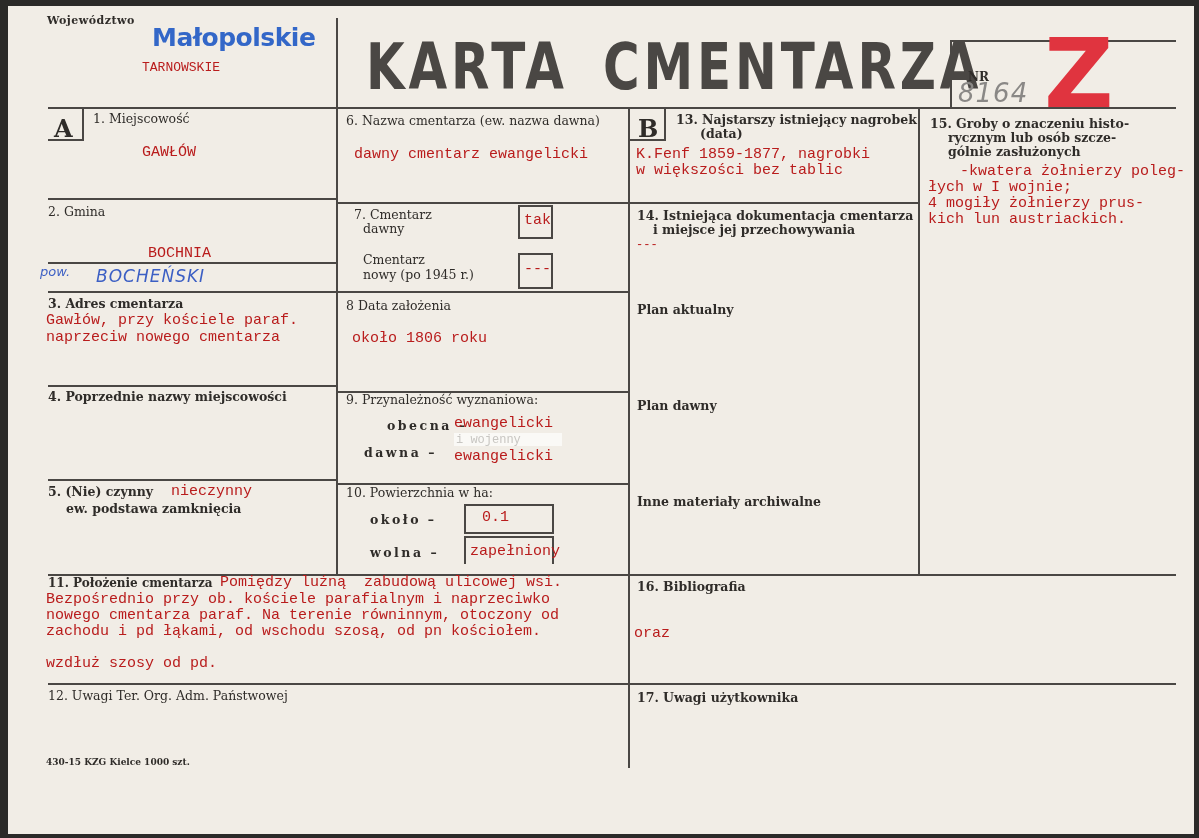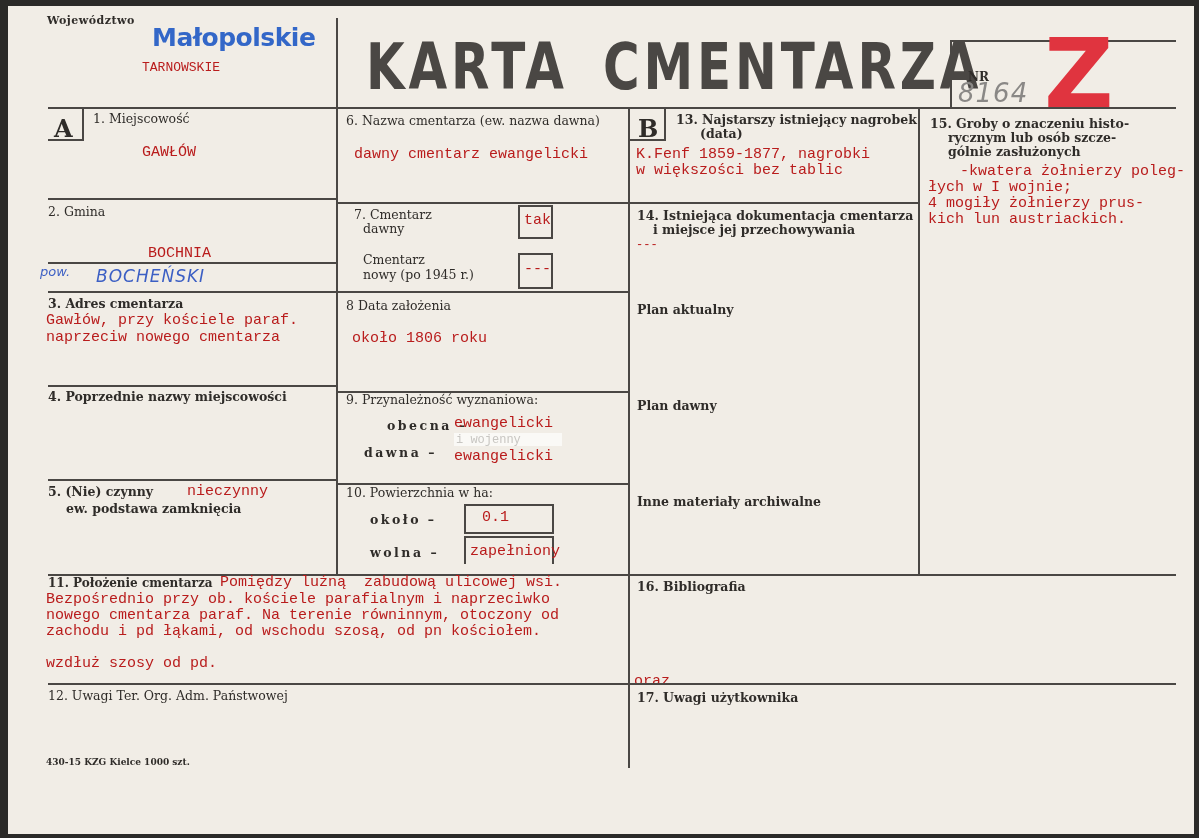--- a/index.html
+++ b/index.html
@@ -62,21 +62,21 @@
 
   <div class="lbl" style="left:40px;top:290px;font-weight:bold;">3. Adres cmentarza</div>
   <div class="tw" style="left:38px;top:307px;">Gawłów, przy kościele paraf.</div>
   <div class="tw" style="left:38px;top:324px;">naprzeciw nowego cmentarza</div>
   <div class="hl" style="left:40px;top:379px;width:290px;"></div>
 
   <div class="lbl" style="left:40px;top:383px;font-weight:bold;">4. Poprzednie nazwy miejscowości</div>
   <div class="hl" style="left:40px;top:473px;width:290px;"></div>
 
   <div class="lbl" style="left:40px;top:478px;font-weight:bold;">5. (Nie) czynny</div>
-  <div class="tw" style="left:163px;top:478px;margin-left:16px;">nieczynny</div>
+  <div class="tw" style="left:163px;top:478px;">nieczynny</div>
   <div class="lbl" style="left:58px;top:495px;font-weight:bold;">ew. podstawa zamknięcia</div>
 
   <div class="lbl" style="left:338px;top:107px;">6. Nazwa cmentarza (ew. nazwa dawna)</div>
   <div class="tw" style="left:346px;top:141px;">dawny cmentarz ewangelicki</div>
   <div class="hl" style="left:330px;top:196px;width:290px;"></div>
 
   <div class="lbl" style="left:346px;top:201px;">7. Cmentarz</div>
   <div class="lbl" style="left:355px;top:215px;">dawny</div>
   <div class="boxR" style="left:510px;top:199px;width:32px;height:30px;border-right:none;">
     <span class="tw" style="left:4px;top:6px;">tak</span>
@@ -139,21 +139,21 @@
   <div class="tw" style="left:920px;top:206px;">kich lun austriackich.</div>
 
   <div class="hl" style="left:40px;top:568px;width:1128px;"></div>
 
   <div class="lbl" style="left:40px;top:570px;font-weight:bold;font-size:12px;">11. Położenie cmentarza</div>
   <div class="tw" style="left:212px;top:569px;">Pomiędzy luźną  zabudową ulicowej wsi.</div>
   <div class="tw" style="left:38px;top:586px;">Bezpośrednio przy ob. kościele parafialnym i naprzeciwko</div>
   <div class="tw" style="left:38px;top:602px;">nowego cmentarza paraf. Na terenie równinnym, otoczony od</div>
   <div class="tw" style="left:38px;top:618px;">zachodu i pd łąkami, od wschodu szosą, od pn kościołem.</div>
   <div class="tw" style="left:38px;top:650px;">wzdłuż szosy od pd.</div>
-  <div class="tw" style="left:626px;top:668px;">oraz</div>
+  <div class="tw" style="left:626px;top:620px;">oraz</div>
   <div class="hl" style="left:40px;top:677px;width:1128px;"></div>
 
   <div class="lbl" style="left:629px;top:573px;font-weight:bold;">16. Bibliografia</div>
   <div class="lbl" style="left:629px;top:684px;font-weight:bold;">17. Uwagi użytkownika</div>
   <div class="lbl" style="left:40px;top:682px;">12. Uwagi Ter. Org. Adm. Państwowej</div>
   <div class="vl" style="left:620px;top:677px;height:85px;"></div>
 
   <div class="footer" style="left:38px;top:751px;">430-15 KZG Kielce 1000 szt.</div>
 </div>
 

